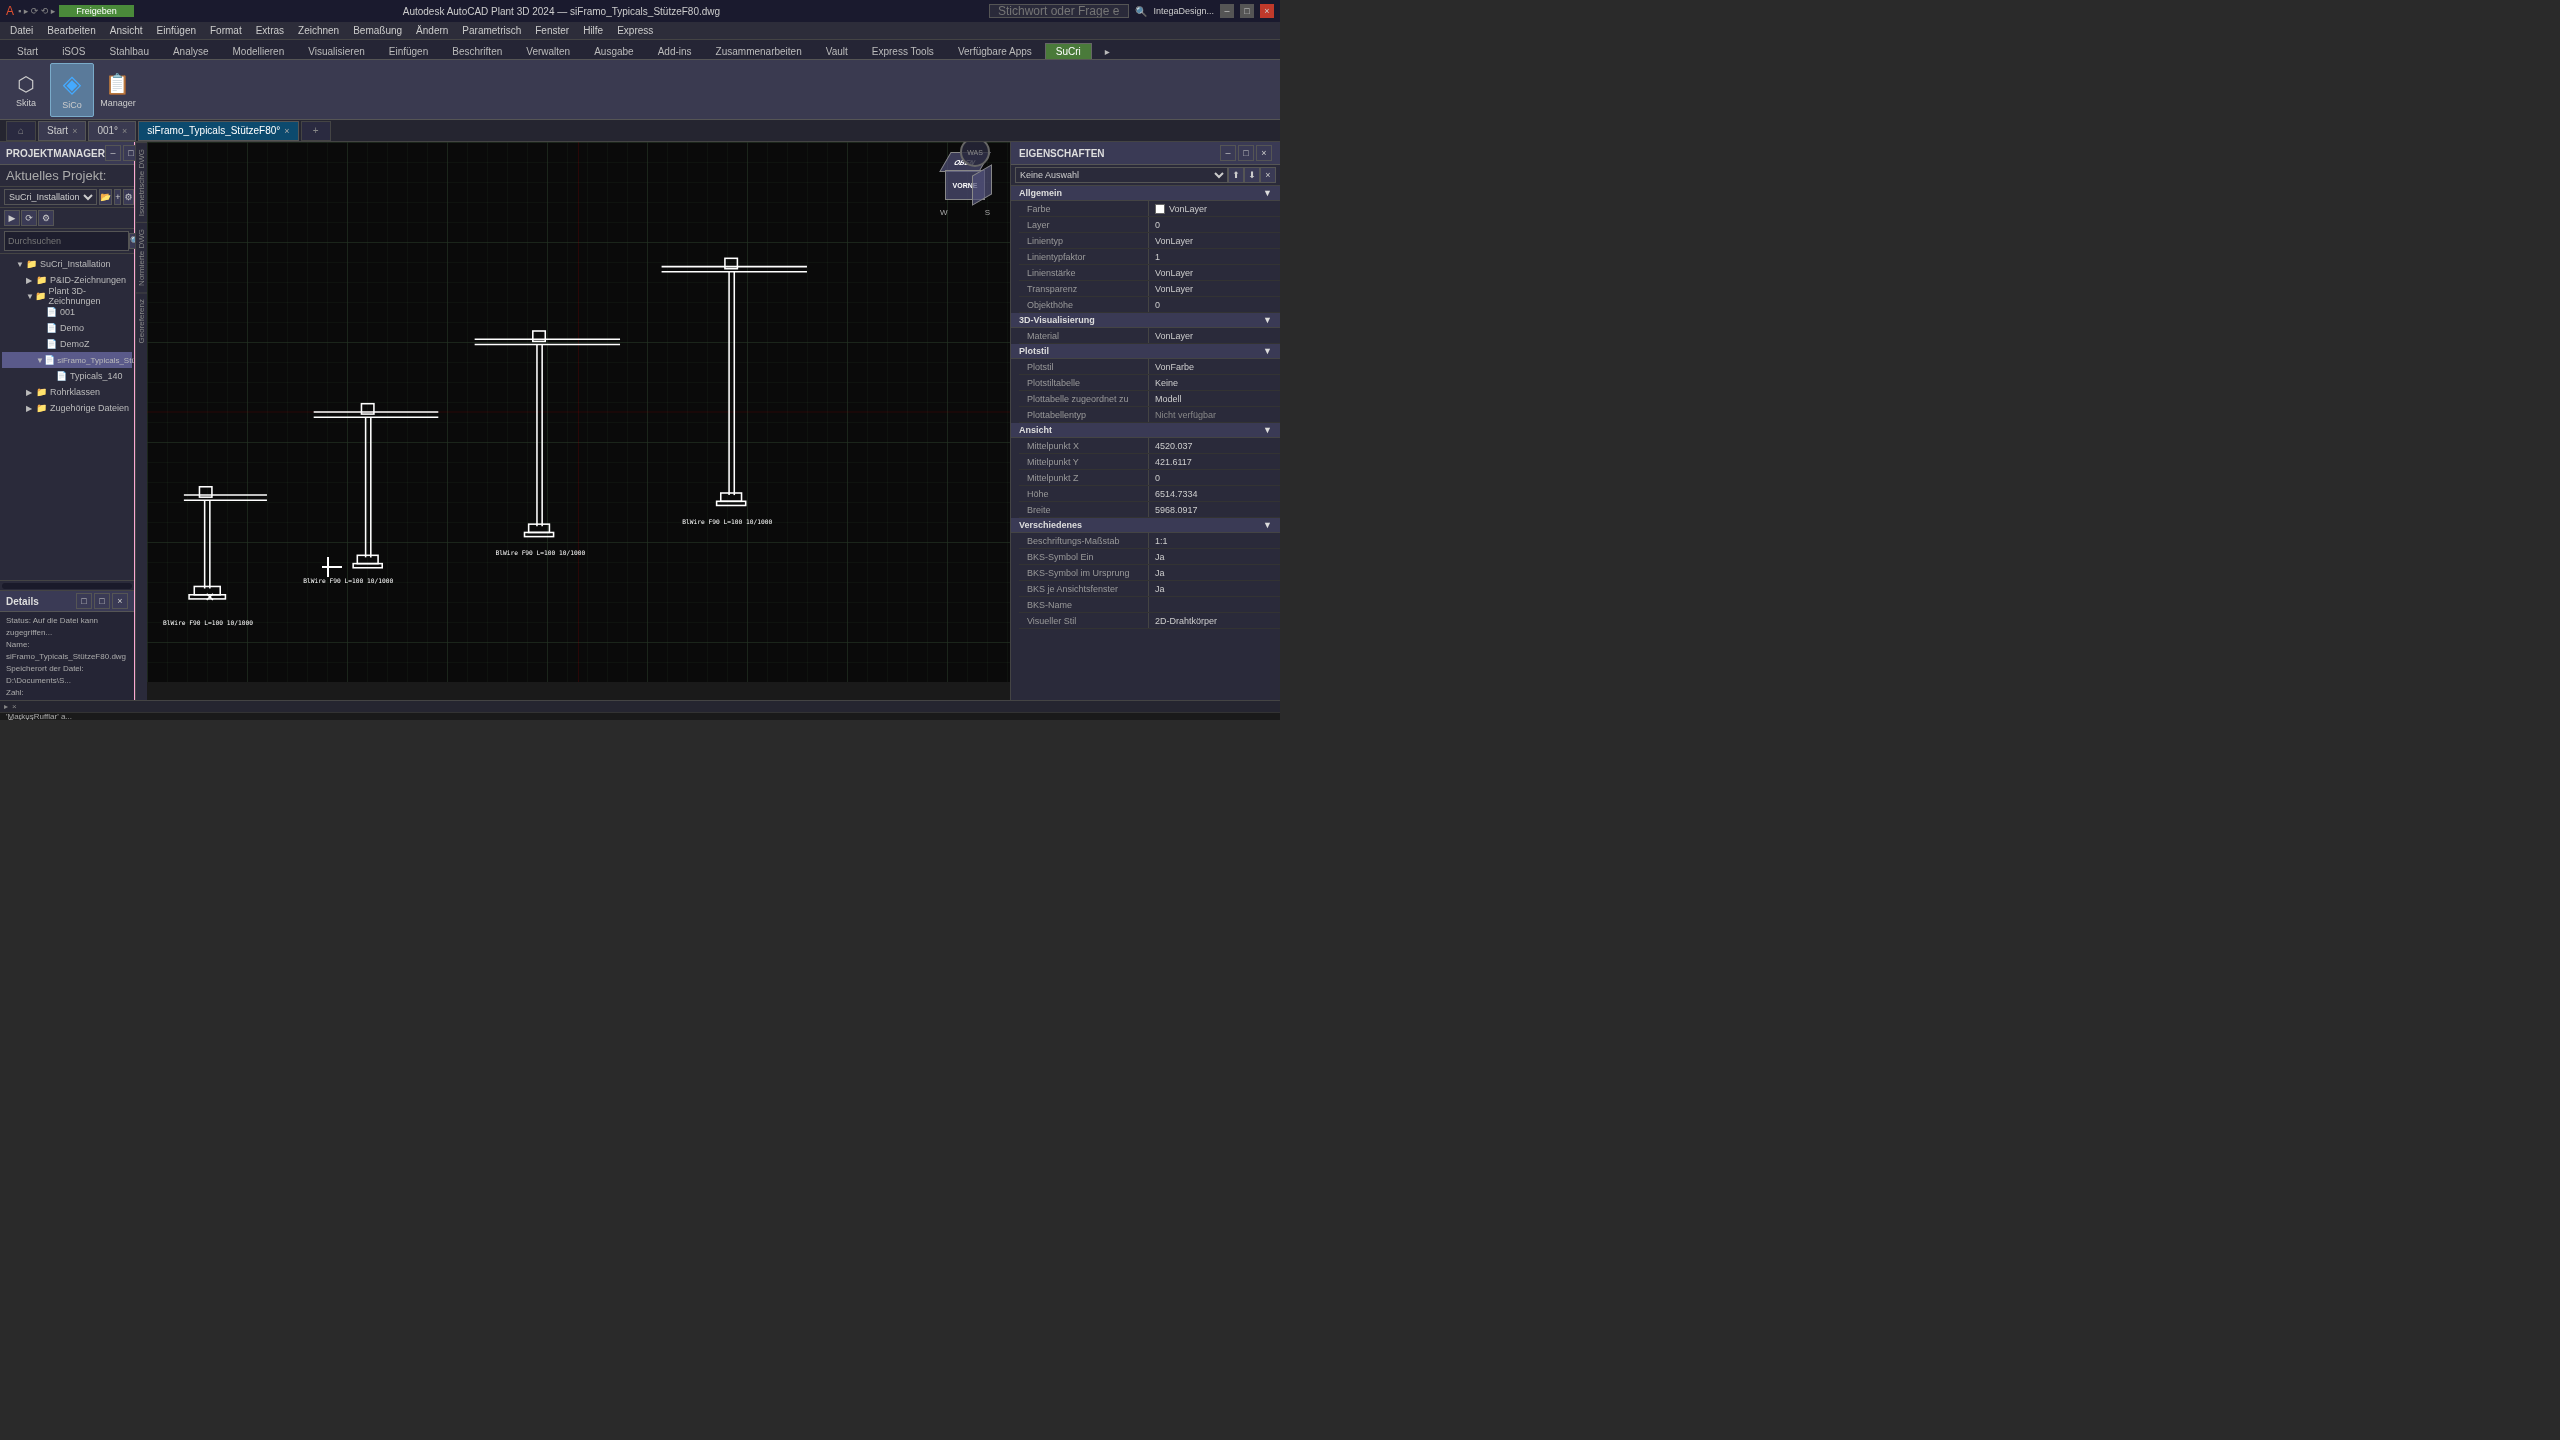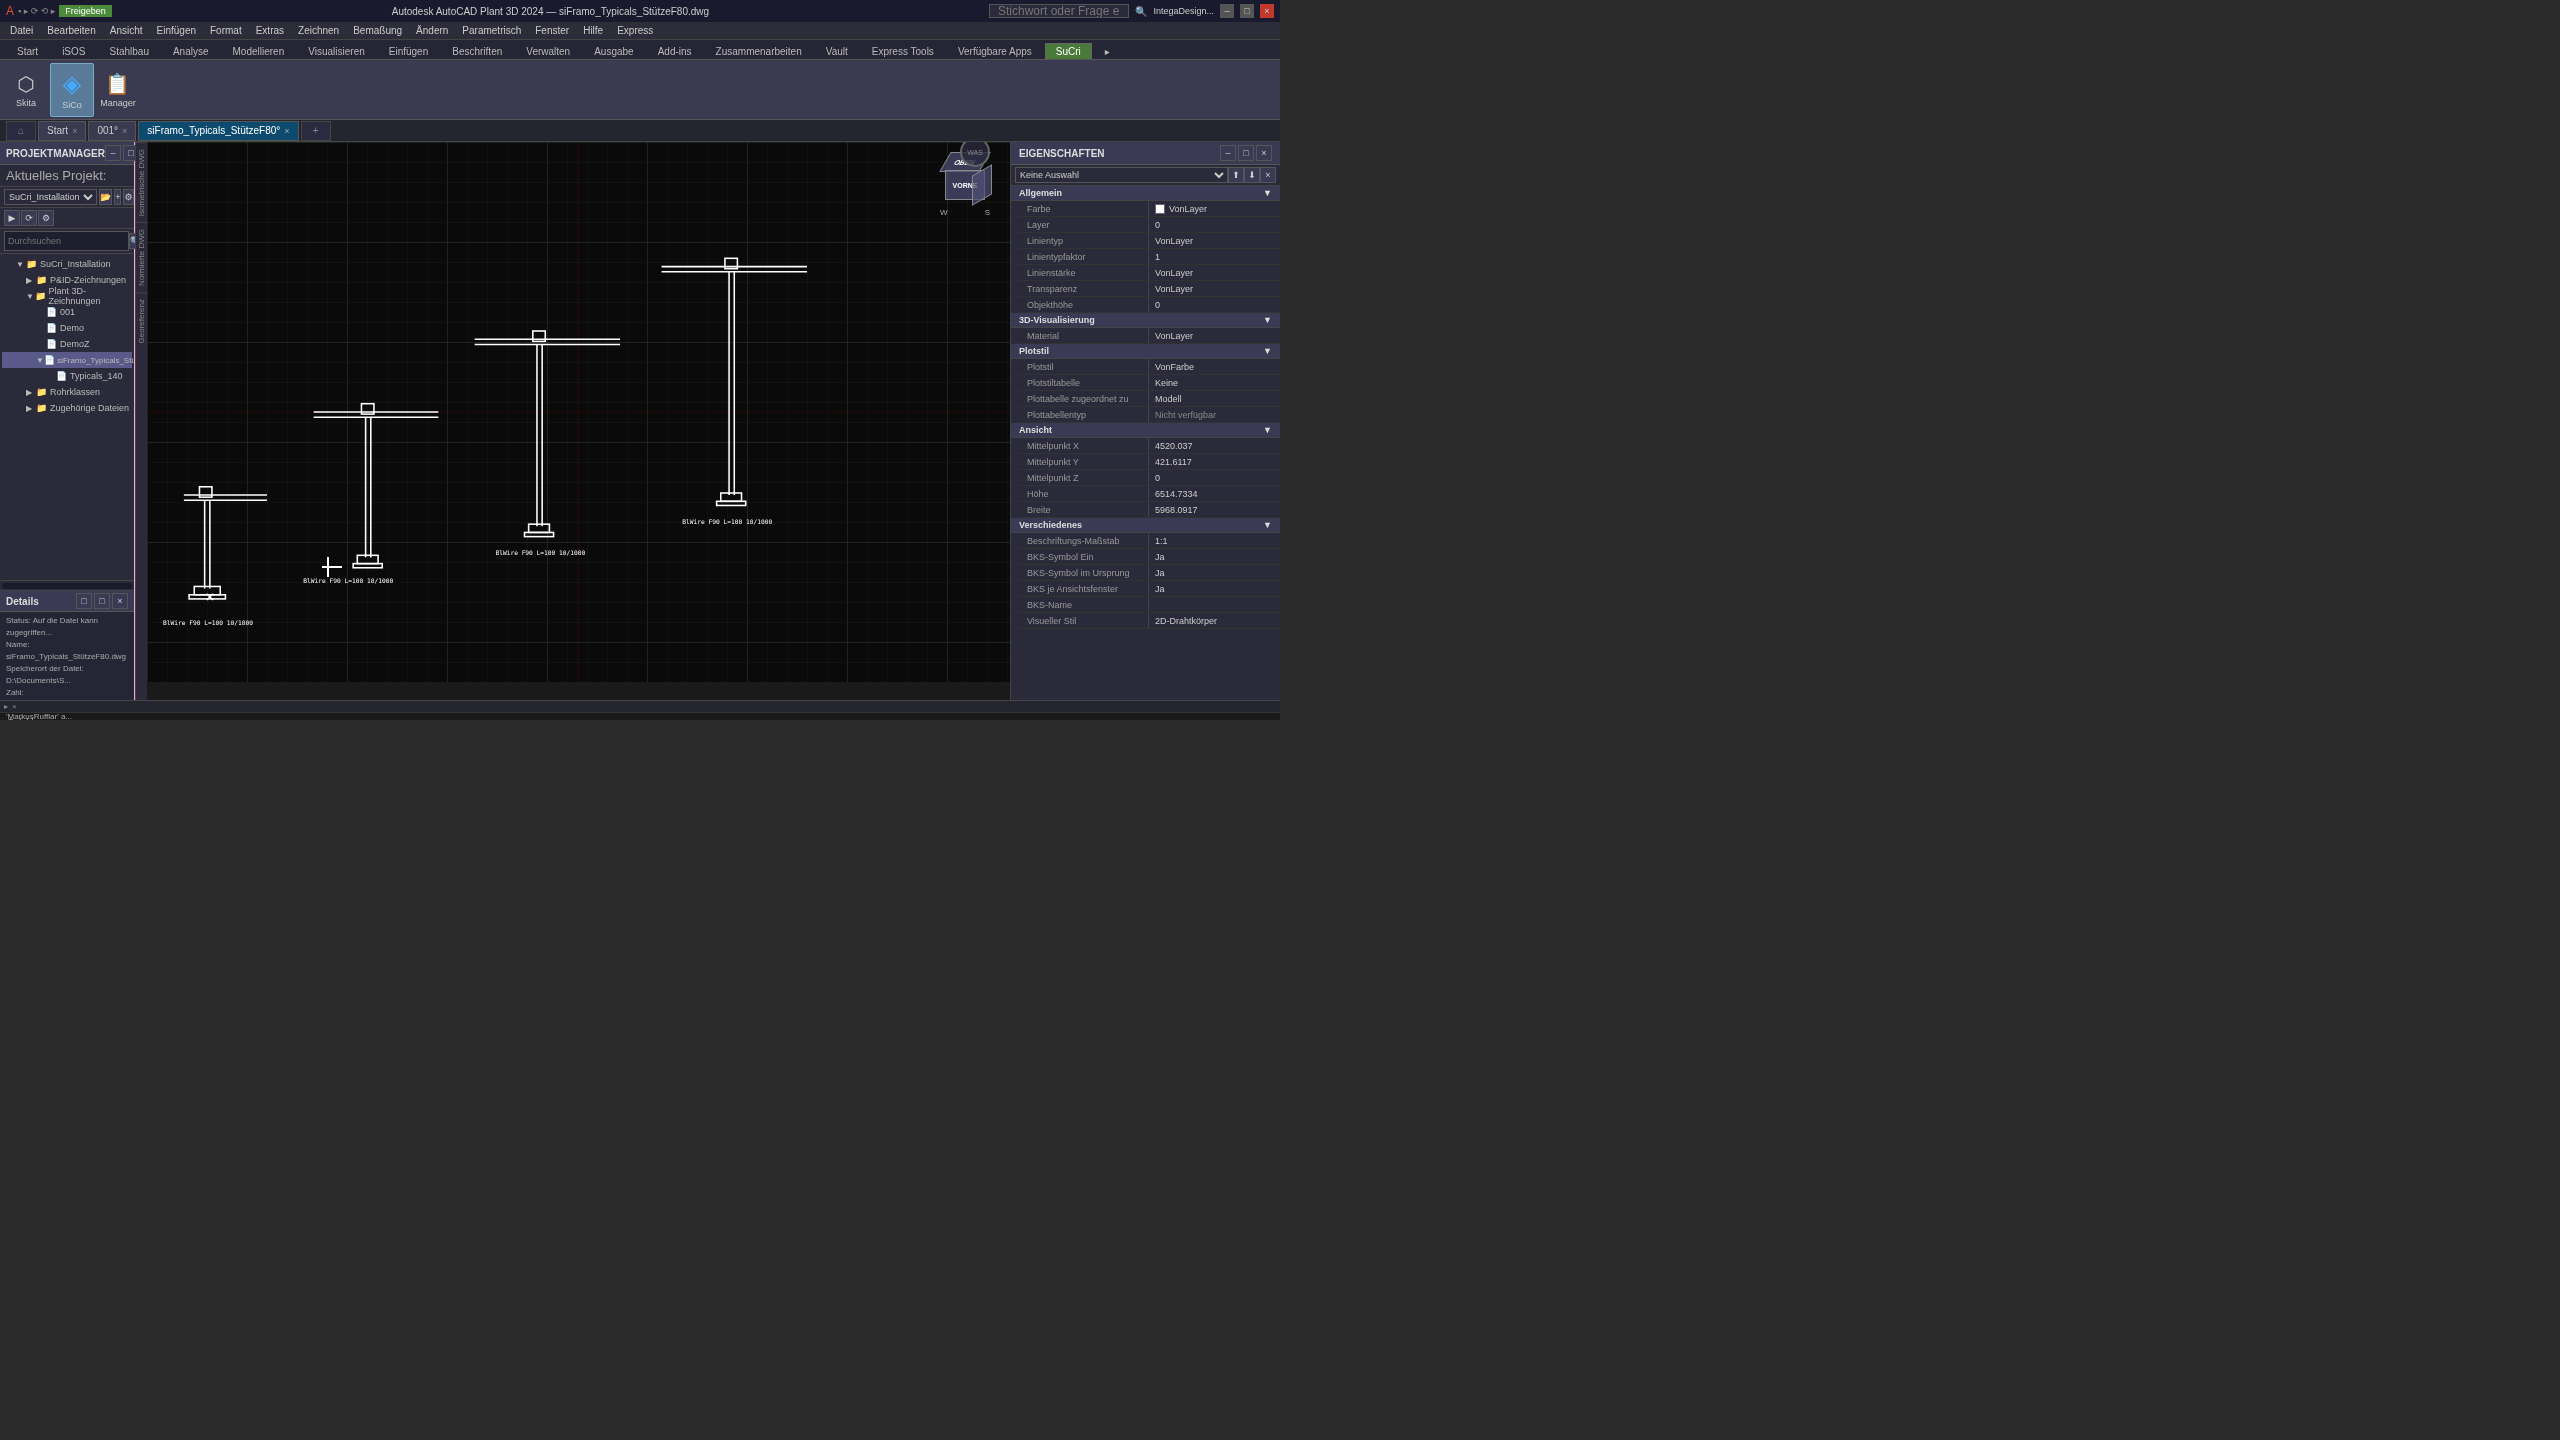--- a/index.html
+++ b/index.html
@@ -594,21 +594,21 @@
       background: white;
     }
   </style>
 </head>
 <body>
 
 <div id="titlebar">
   <div id="titlebar-left">
     <span style="color:#e05030;font-size:12px;">A</span>
     <span style="font-size:9px;color:#888;">▪ ▸ ⟳ ⟲ ▸</span>
-    <span style="background:#4a8a3a;padding:1px 6px;color:#fff;font-size:9px;cursor:pointer;">Freigeben</span>
+    <span style="background:#4a8a3a;padding:1px 17px;color:#fff;font-size:9px;cursor:pointer;">Freigeben</span>
   </div>
   <div id="titlebar-center">
     <span>Autodesk AutoCAD Plant 3D 2024</span> — <span>siFramo_Typicals_StützeF80.dwg</span>
   </div>
   <div id="titlebar-right">
     <input type="text" style="width: 140px; height: 14px; font-size: 12px; background: rgb(42, 42, 58); border: 1px solid rgb(85, 85, 85); color: rgb(204, 204, 204); padding: 0px 8px;" placeholder="Stichwort oder Frage eingeben">
     <span style="font-size:10px;cursor:pointer;">🔍</span>
     <span style="font-size:9px;">IntegaDesign...</span>
     <button class="win-btn">–</button>
     <button class="win-btn">□</button>

